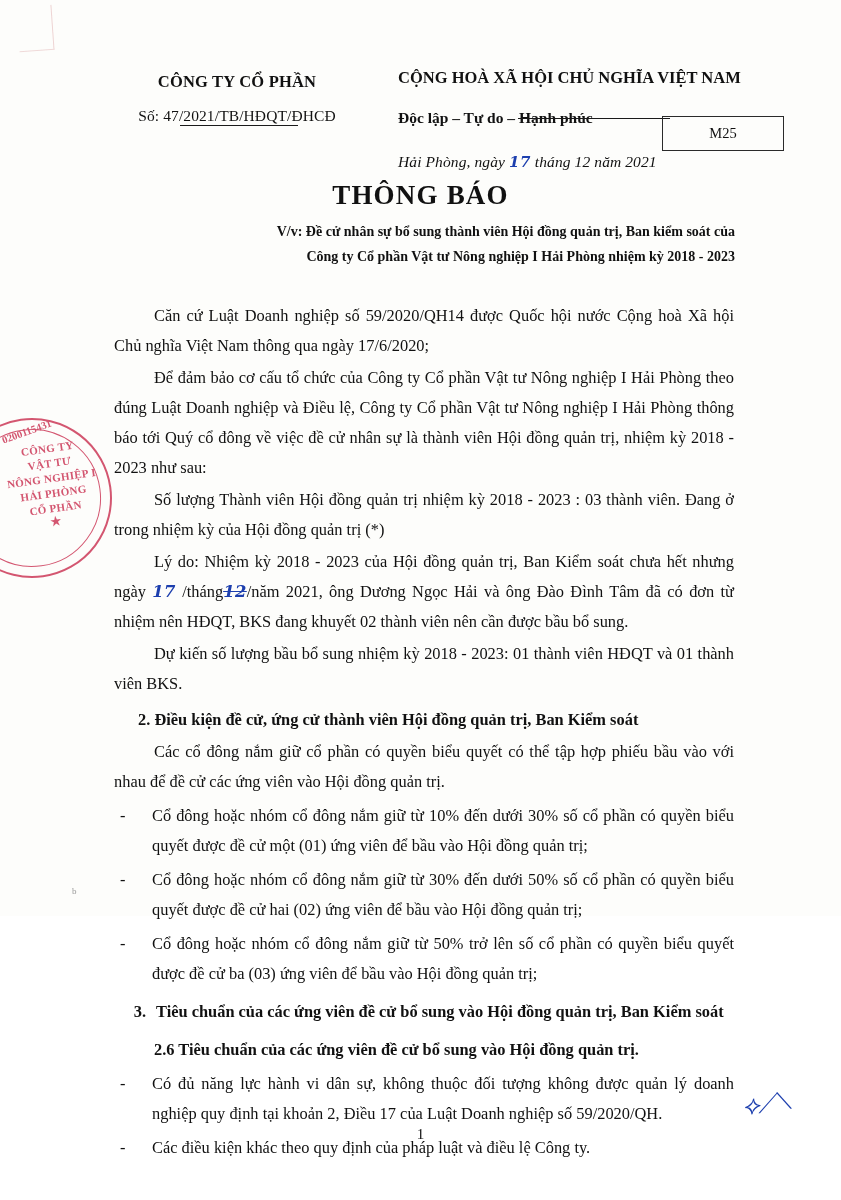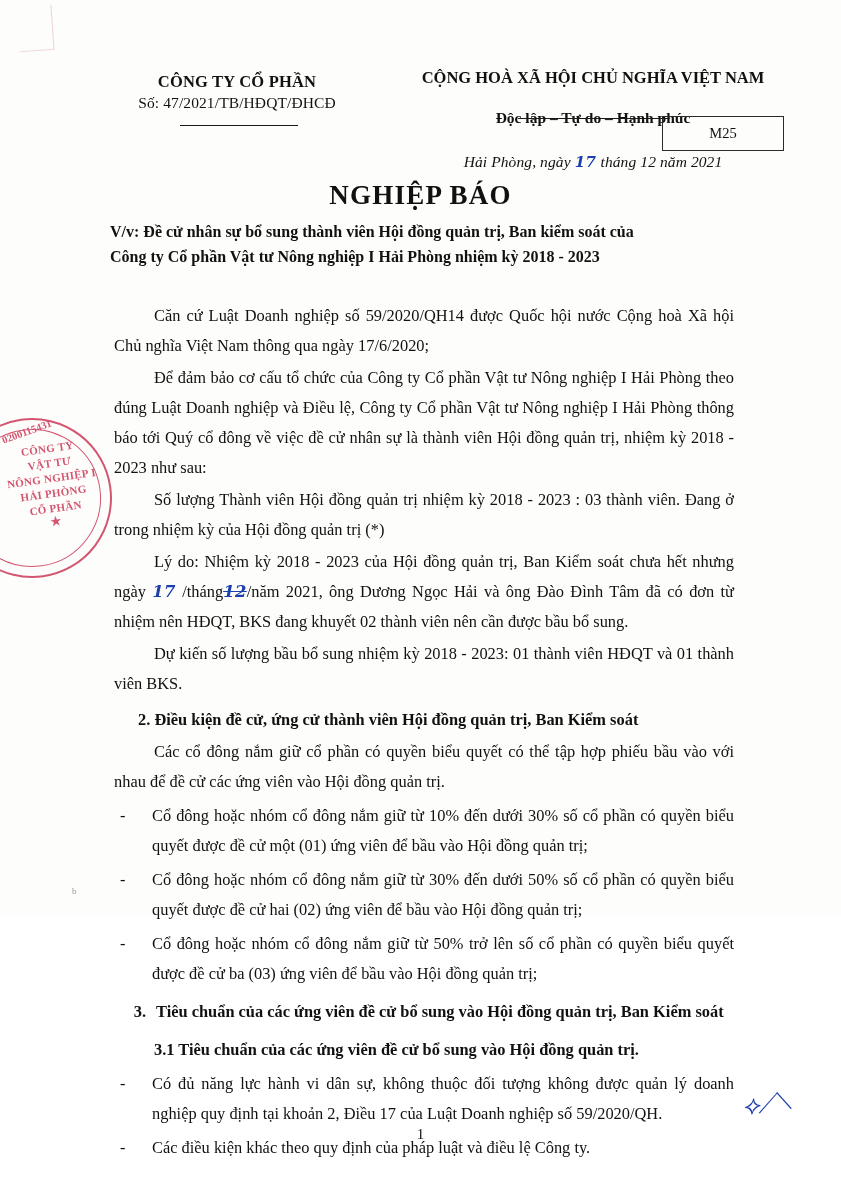--- a/index.html
+++ b/index.html
@@ -39,40 +39,40 @@
     width: 290px;
     text-align: center;
   }
   .org-line1, .org-line2 {
     font-weight: bold;
     font-size: 16.5px;
     letter-spacing: .2px;
     line-height: 24px;
   }
   .org-no {
-    margin-top: 0;
+    margin-top: 13px;
     font-size: 15.5px;
     text-align: center;
     letter-spacing: .1px;
   }
   .org-underline {
     position: absolute;
     left: 88px;
     top: 55px;
     width: 118px;
     height: 1px;
     background: #1a1a1a;
   }
 
   .nation-block {
     position: absolute;
     left: 398px;
     top: 4px;
     width: 390px;
-    text-align: center;
+    text-align: left;
   }
   .nation-line1 {
     font-weight: bold;
     font-size: 16.5px;
     line-height: 24px;
   }
   .nation-line2 {
     font-weight: bold;
     font-size: 15.5px;
     line-height: 24px;
@@ -124,22 +124,22 @@
     text-align: center;
     font-size: 27px;
     font-weight: bold;
     letter-spacing: 1.2px;
   }
   .subtitle {
     position: absolute;
     top: 219px;
     left: 110px;
     width: 625px;
-    text-align: left;
-    font-size: 16px;
+    text-align: right;
+    font-size: 14px;
     font-weight: bold;
     line-height: 25px;
   }
 
   
   .body {
     position: absolute;
     top: 301px;
     left: 114px;
     width: 620px;
@@ -318,21 +318,21 @@
         <span class="hand-date">17</span>
         <span>tháng 12  năm 2021</span>
       </div>
     </div>
 
     <div class="stamp-box">
       <span>M25</span>
     </div>
   </div>
 
-  <div class="title">NGHIỆP BÁO</div>
+  <div class="title">THÔNG BÁO</div>
   <div class="subtitle">
     <div>V/v: Đề cử nhân sự bổ sung thành viên Hội đồng quản trị, Ban kiểm soát của</div>
     <div>Công ty Cổ phần Vật tư Nông nghiệp I Hải Phòng nhiệm kỳ 2018 - 2023</div>
   </div>
 
   <div class="body">
 
     <p class="indent">Căn cứ Luật Doanh nghiệp  số 59/2020/QH14 được Quốc hội nước Cộng hoà Xã hội Chủ nghĩa Việt Nam thông qua ngày 17/6/2020;</p>
     <p class="indent">Để đảm bảo cơ cấu tổ chức của Công ty Cổ phần Vật tư Nông nghiệp I Hải Phòng theo đúng Luật Doanh nghiệp và Điều lệ, Công ty Cổ phần Vật tư Nông nghiệp I Hải Phòng thông báo tới Quý cổ đông về việc đề cử nhân sự là thành viên Hội đồng quản trị, nhiệm kỳ 2018 - 2023 như sau:</p>
 
@@ -360,21 +360,21 @@
     <div class="bullet-row">
       <span class="bullet-dash">-</span>
       <span class="bullet-text">Cổ đông hoặc nhóm cổ đông nắm giữ từ 50%  trở lên số cổ phần có quyền biểu quyết được đề cử ba (03) ứng viên để bầu vào Hội đồng quản trị;</span>
     </div>
 
     <div class="sec3">
       <span class="n">3.</span>
       <span class="t">Tiêu chuẩn của các ứng viên đề cử bổ sung vào Hội đồng quản trị, Ban Kiểm soát</span>
     </div>
 
-    <p class="sub-head">3.1 Tiêu chuẩn của các ứng viên đề cử bổ sung vào Hội đồng quản trị.</p>
+    <p class="sub-head">2.6 Tiêu chuẩn của các ứng viên đề cử bổ sung vào Hội đồng quản trị.</p>
 
     <div class="bullet-row">
       <span class="bullet-dash">-</span>
       <span class="bullet-text">Có đủ năng lực hành vi dân sự, không thuộc đối tượng không được quản lý doanh nghiệp quy định tại khoản 2, Điều 17 của Luật Doanh nghiệp số 59/2020/QH.</span>
     </div>
     <div class="bullet-row">
       <span class="bullet-dash">-</span>
       <span class="bullet-text">Các điều kiện khác theo quy định của pháp luật và điều lệ Công ty.</span>
     </div>
   </div>

